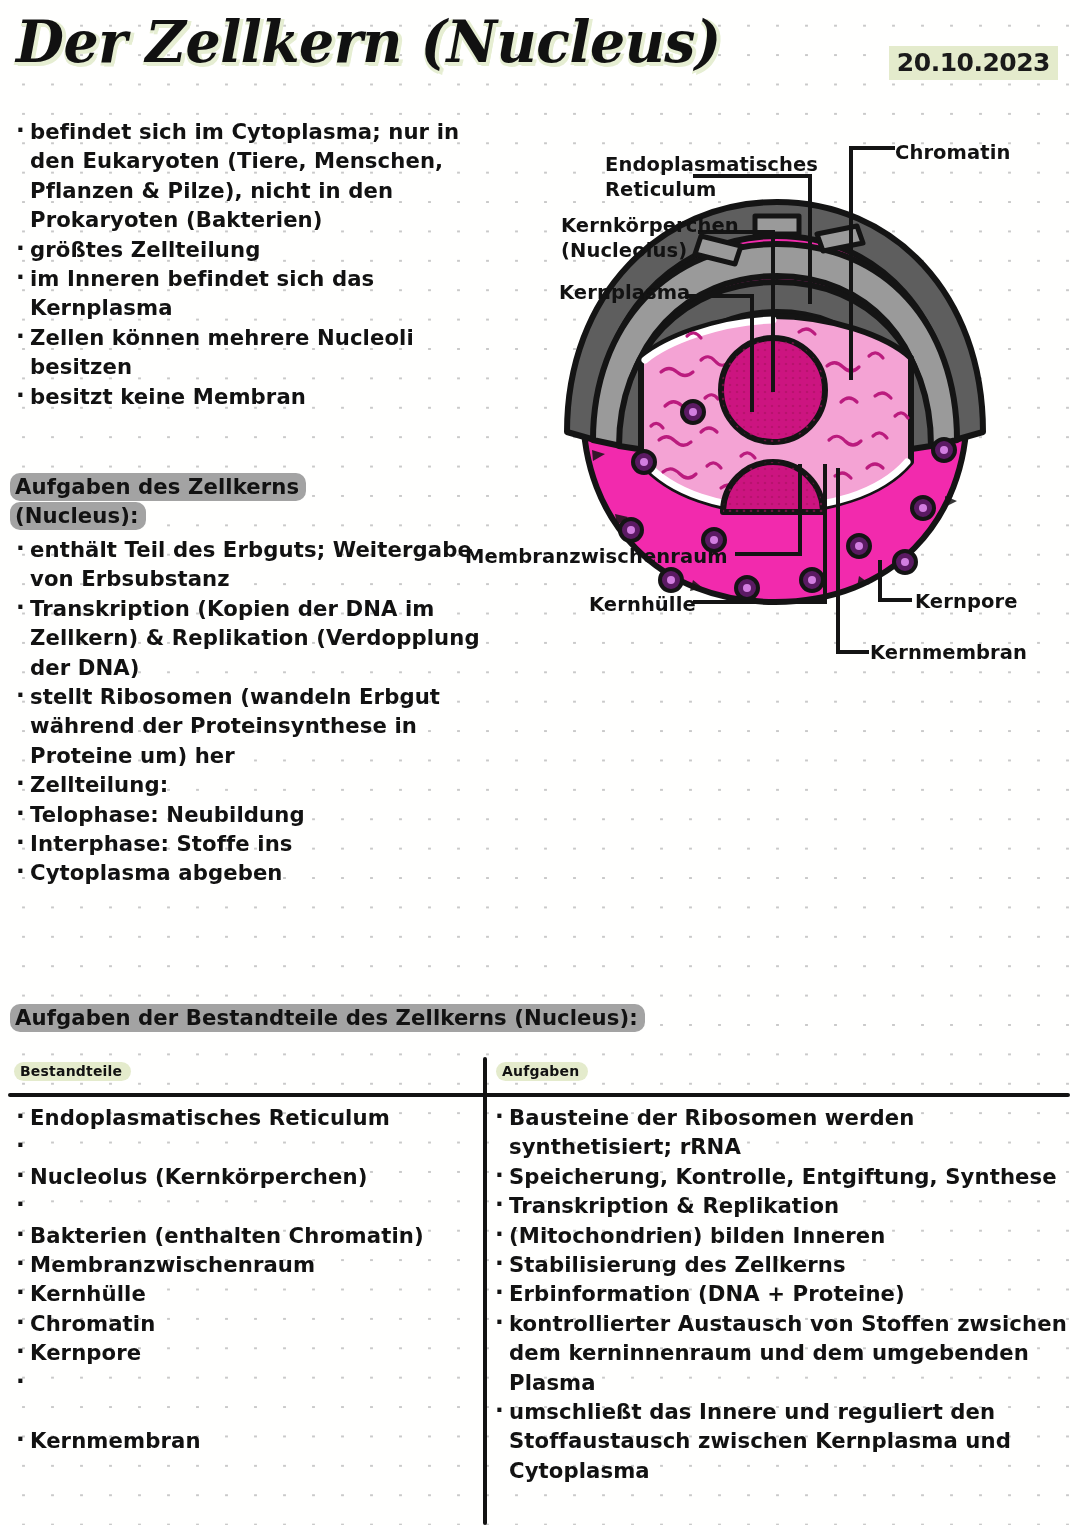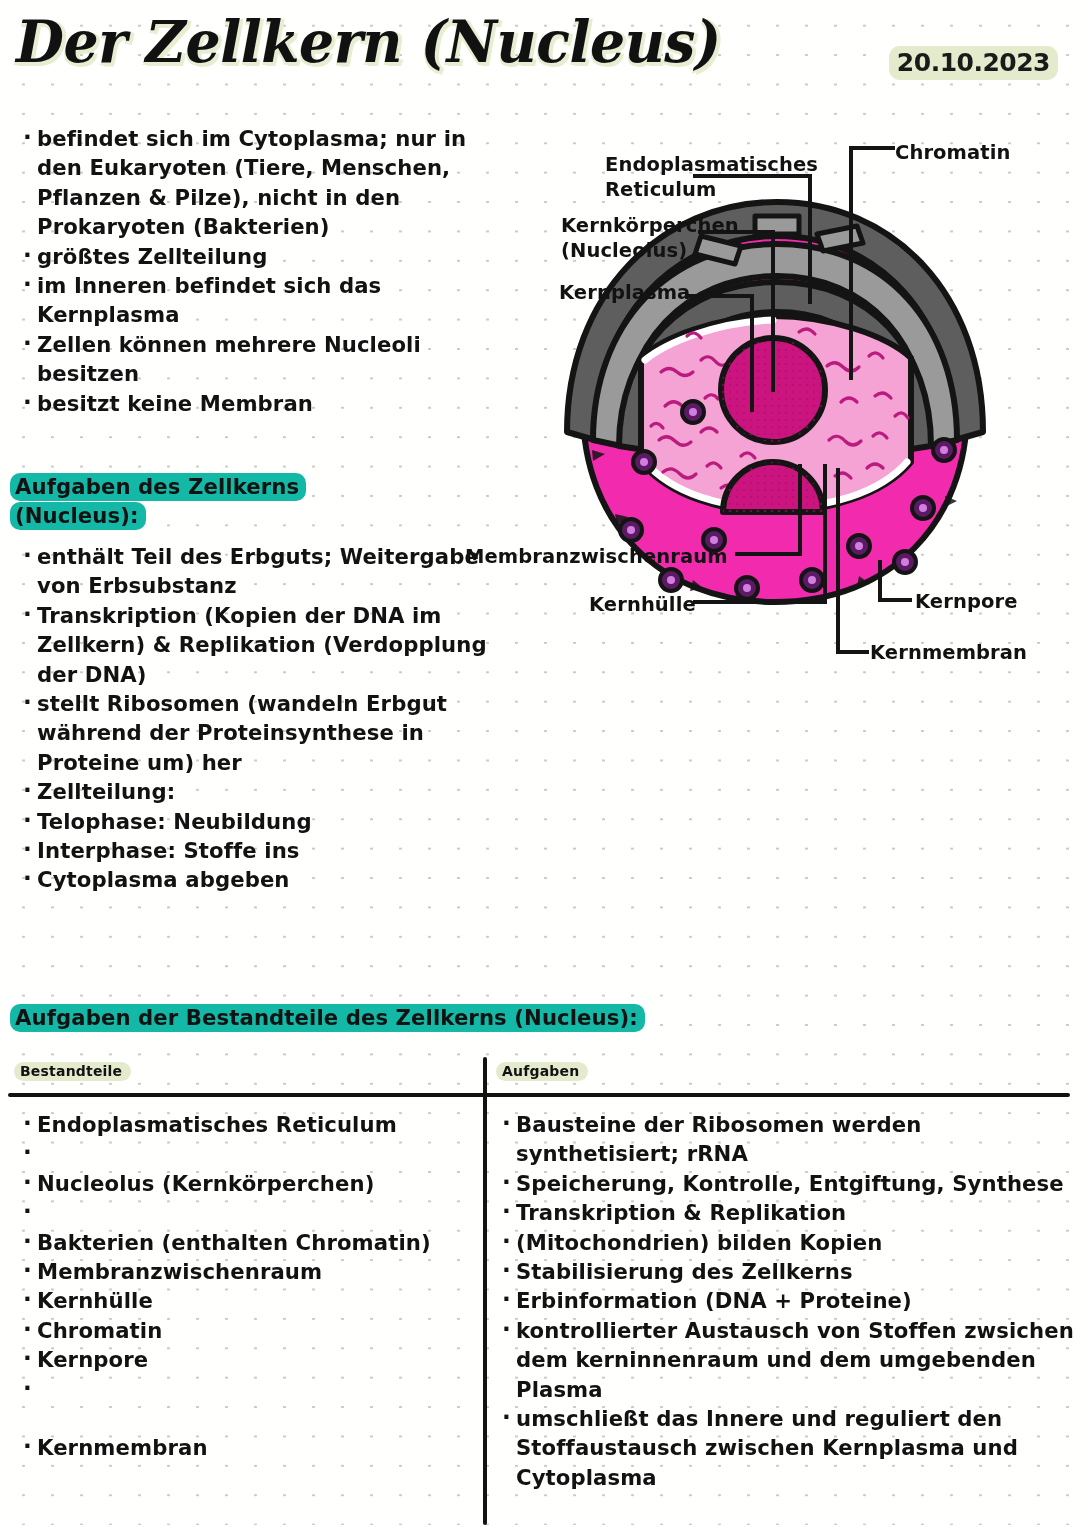--- a/index.html
+++ b/index.html
@@ -53,45 +53,45 @@
   #date-stamp {
     position: absolute;
     right: 22px;
     top: 46px;
     font-family: "DejaVu Sans", sans-serif;
     font-size: 25px;
     font-weight: 600;
     color: #1a1a1a;
     letter-spacing: -0.5px;
     background: #e4ebcc;
-    border-radius: 11px;
+    border-radius: 0;
     padding: 2px 8px 3px 8px;
     white-space: nowrap;
   }
 
   
   .note-text {
     font-family: "DejaVu Sans", sans-serif;
     font-weight: 600;
     font-size: 21.2px;
     line-height: 29.4px;
     color: #121212;
     letter-spacing: 0.1px;
   }
   .hl {
-    background: #14b8a6;
+    background: #a3a3a3;
     border-radius: 10px;
     box-decoration-break: clone;
     -webkit-box-decoration-break: clone;
     padding: 1px 7px 2px 5px;
   }
 
   ul.bullets {
     list-style: none;
-    margin: 11px;
+    margin: 4px;
     padding: 0;
   }
   ul.bullets > li {
     position: relative;
     padding-left: 16px;
     margin: 0;
   }
   ul.bullets > li::before {
     content: "\00B7";
     position: absolute;
@@ -287,21 +287,21 @@
       <li>Chromatin</li>
       <li>Kernpore</li>
       <li class="row-gap-2"></li>
       <li>Kernmembran</li>
     </ul>
 
     <ul class="bullets note-text" id="tbl-right-col">
       <li>Bausteine der Ribosomen werden synthetisiert; rRNA</li>
       <li>Speicherung, Kontrolle, Entgiftung, Synthese</li>
       <li>Transkription &amp; Replikation</li>
-      <li>(Mitochondrien) bilden Kopien</li>
+      <li>(Mitochondrien) bilden Inneren</li>
       <li>Stabilisierung des Zellkerns</li>
       <li>Erbinformation (DNA + Proteine)</li>
       <li>kontrollierter Austausch von Stoffen zwsichen dem kerninnenraum und dem umgebenden Plasma</li>
       <li>umschließt das Innere und reguliert den Stoffaustausch zwischen Kernplasma und Cytoplasma</li>
     </ul>
   </div>
 
   <div id="diagram">
     <svg width="625" height="570" viewBox="0 0 625 570">
       <defs>

